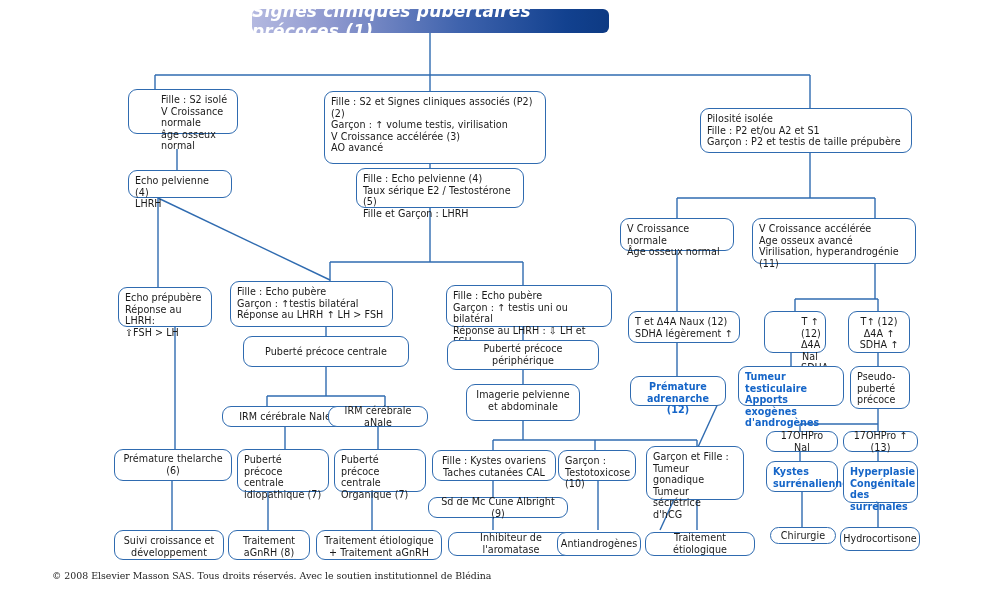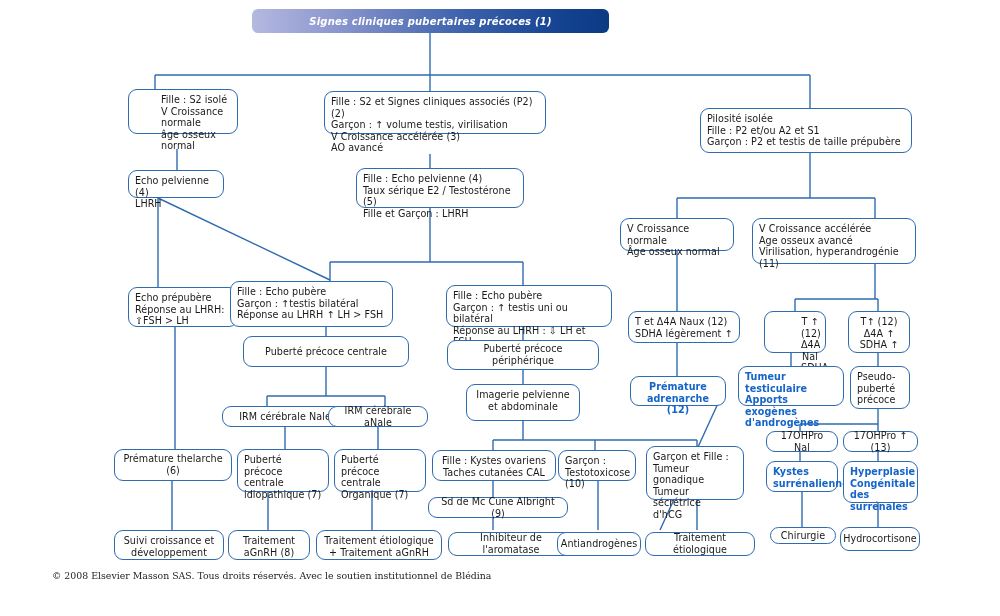--- a/index.html
+++ b/index.html
@@ -35,21 +35,21 @@
   }
 
   #title{
     position:absolute;
     left:252px;top:9px;width:357px;height:24px;
     border-radius:6px;
     background:linear-gradient(to right,#b4b9e0 0%,#8f99cf 22%,#3f63ad 58%,#12418f 88%,#0d3a83 100%);
     color:#ffffff;
     font-style:italic;
     font-weight:bold;
-    font-size:10px;
+    font-size:17px;
     display:flex;align-items:center;justify-content:center;
     letter-spacing:.2px;
   }
   #copyright{
     position:absolute;left:52px;top:570px;
     font-family:"DejaVu Serif","Liberation Serif",serif;
     font-size:9.4px;color:#232323;
   }
 </style>
 </head>
@@ -143,41 +143,41 @@
 
       <path d="M372 492 L372 530"></path>
     </g>
   </svg>
 
   <div id="title">Signes cliniques pubertaires précoces (1)</div>
 
   <div class="node" style="left:128px;top:89px;width:110px;height:45px;padding-left:32px;">Fille : S2 isolé
 V Croissance normale
 âge osseux normal</div>
-  <div class="node" style="left:324px;top:91px;width:222px;height:43px;">Fille : S2 et Signes cliniques associés (P2) (2)
+  <div class="node" style="left:324px;top:91px;width:222px;height:73px;">Fille : S2 et Signes cliniques associés (P2) (2)
 Garçon : ↑ volume testis, virilisation
 V Croissance accélérée (3)
 AO avancé</div>
   <div class="node" style="left:700px;top:108px;width:212px;height:45px;">Pilosité isolée
 Fille : P2 et/ou A2 et S1
 Garçon : P2 et testis de taille prépubère</div>
 
-  <div class="node" style="left:128px;top:170px;width:96px;height:28px;">Echo pelvienne (4)
+  <div class="node" style="left:128px;top:170px;width:104px;height:28px;">Echo pelvienne (4)
 LHRH</div>
   <div class="node" style="left:356px;top:168px;width:168px;height:40px;">Fille : Echo pelvienne (4)
 Taux sérique E2 / Testostérone (5)
 Fille et Garçon : LHRH</div>
 
   <div class="node" style="left:620px;top:218px;width:114px;height:33px;">V Croissance normale
 Âge osseux normal</div>
   <div class="node" style="left:752px;top:218px;width:164px;height:46px;">V Croissance accélérée
 Age osseux avancé
 Virilisation, hyperandrogénie (11)</div>
 
-  <div class="node" style="left:128px;top:287px;width:110px;height:40px;">Echo prépubère
+  <div class="node" style="left:118px;top:287px;width:94px;height:40px;">Echo prépubère
 Réponse au LHRH:
 ⇧FSH &gt; LH</div>
   <div class="node" style="left:230px;top:281px;width:163px;height:46px;">Fille : Echo pubère
 Garçon : ↑testis bilatéral
 Réponse au LHRH ↑ LH &gt; FSH</div>
   <div class="node" style="left:446px;top:285px;width:166px;height:42px;">Fille : Echo pubère
 Garçon : ↑ testis uni ou bilatéral
 Réponse au LHRH : ⇩ LH et FSH</div>
 
   <div class="node" style="left:628px;top:311px;width:112px;height:32px;">T et Δ4A Naux (12)

